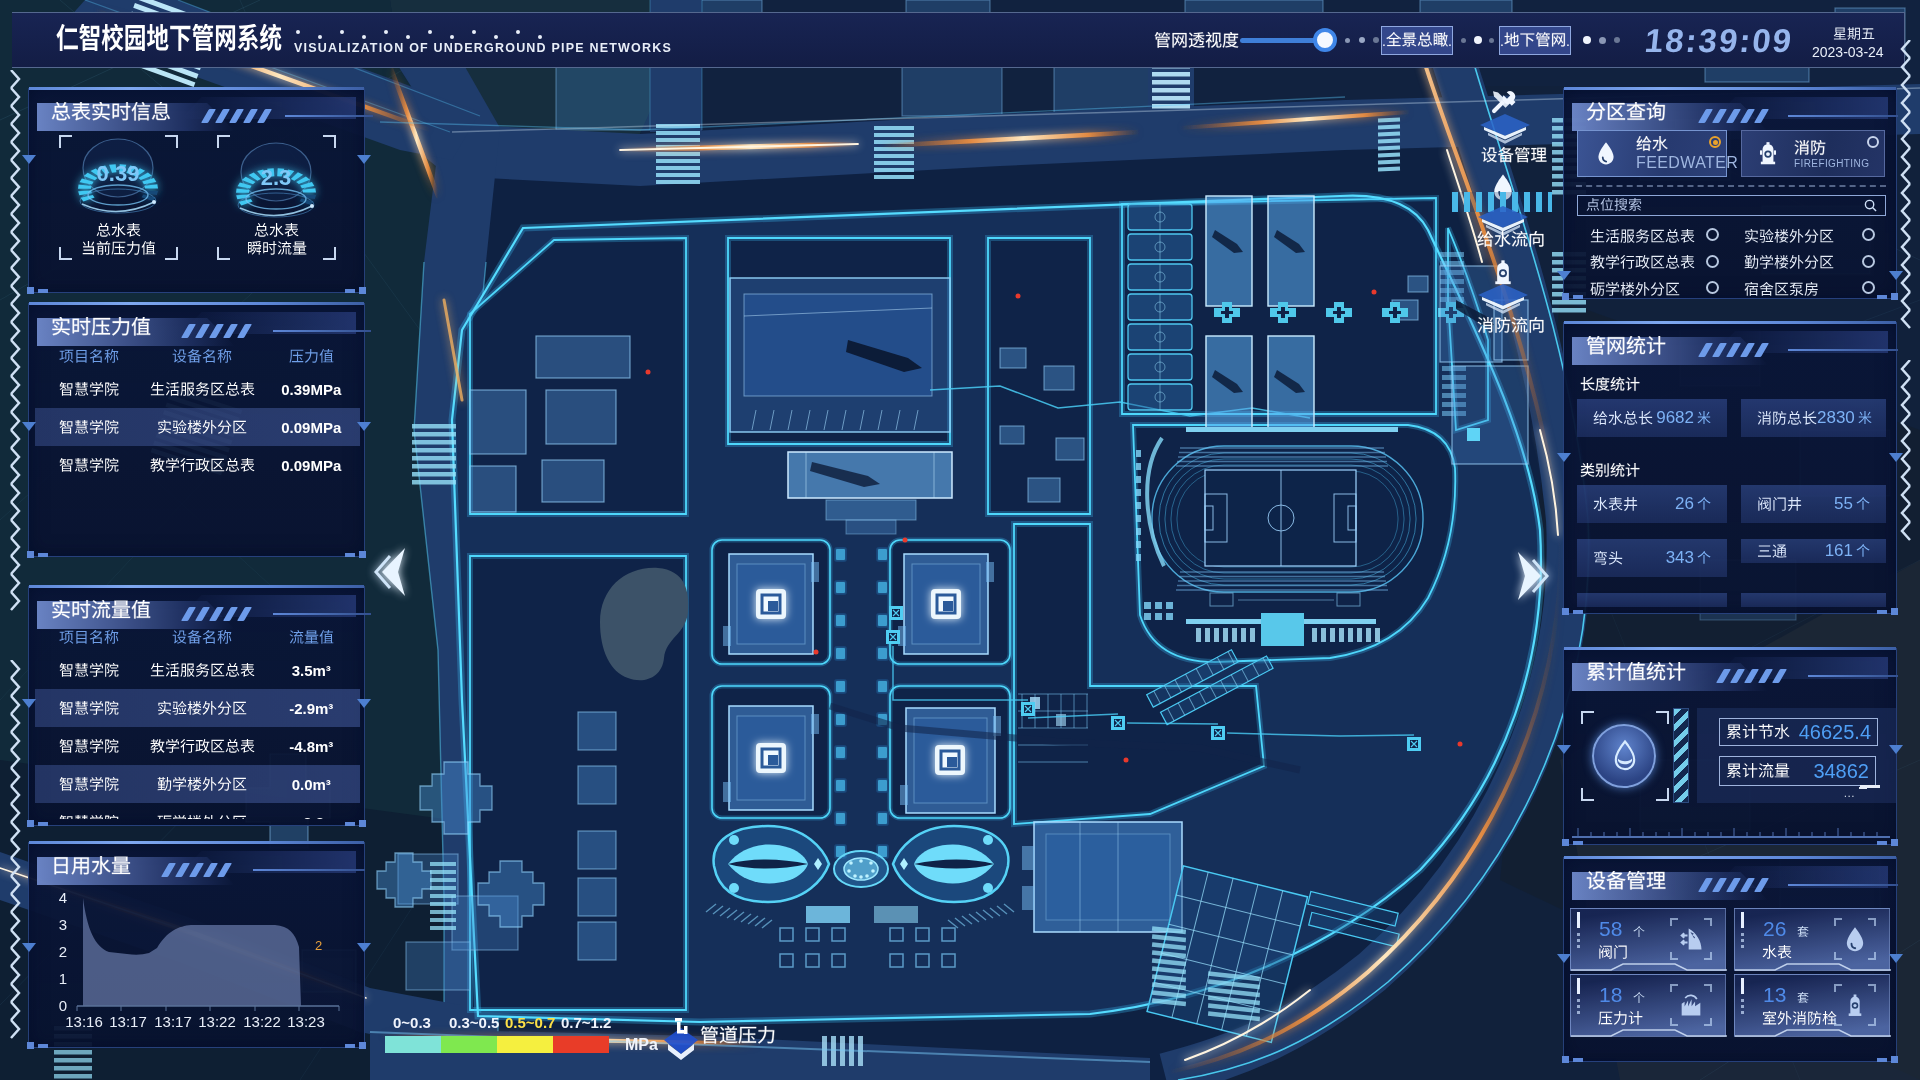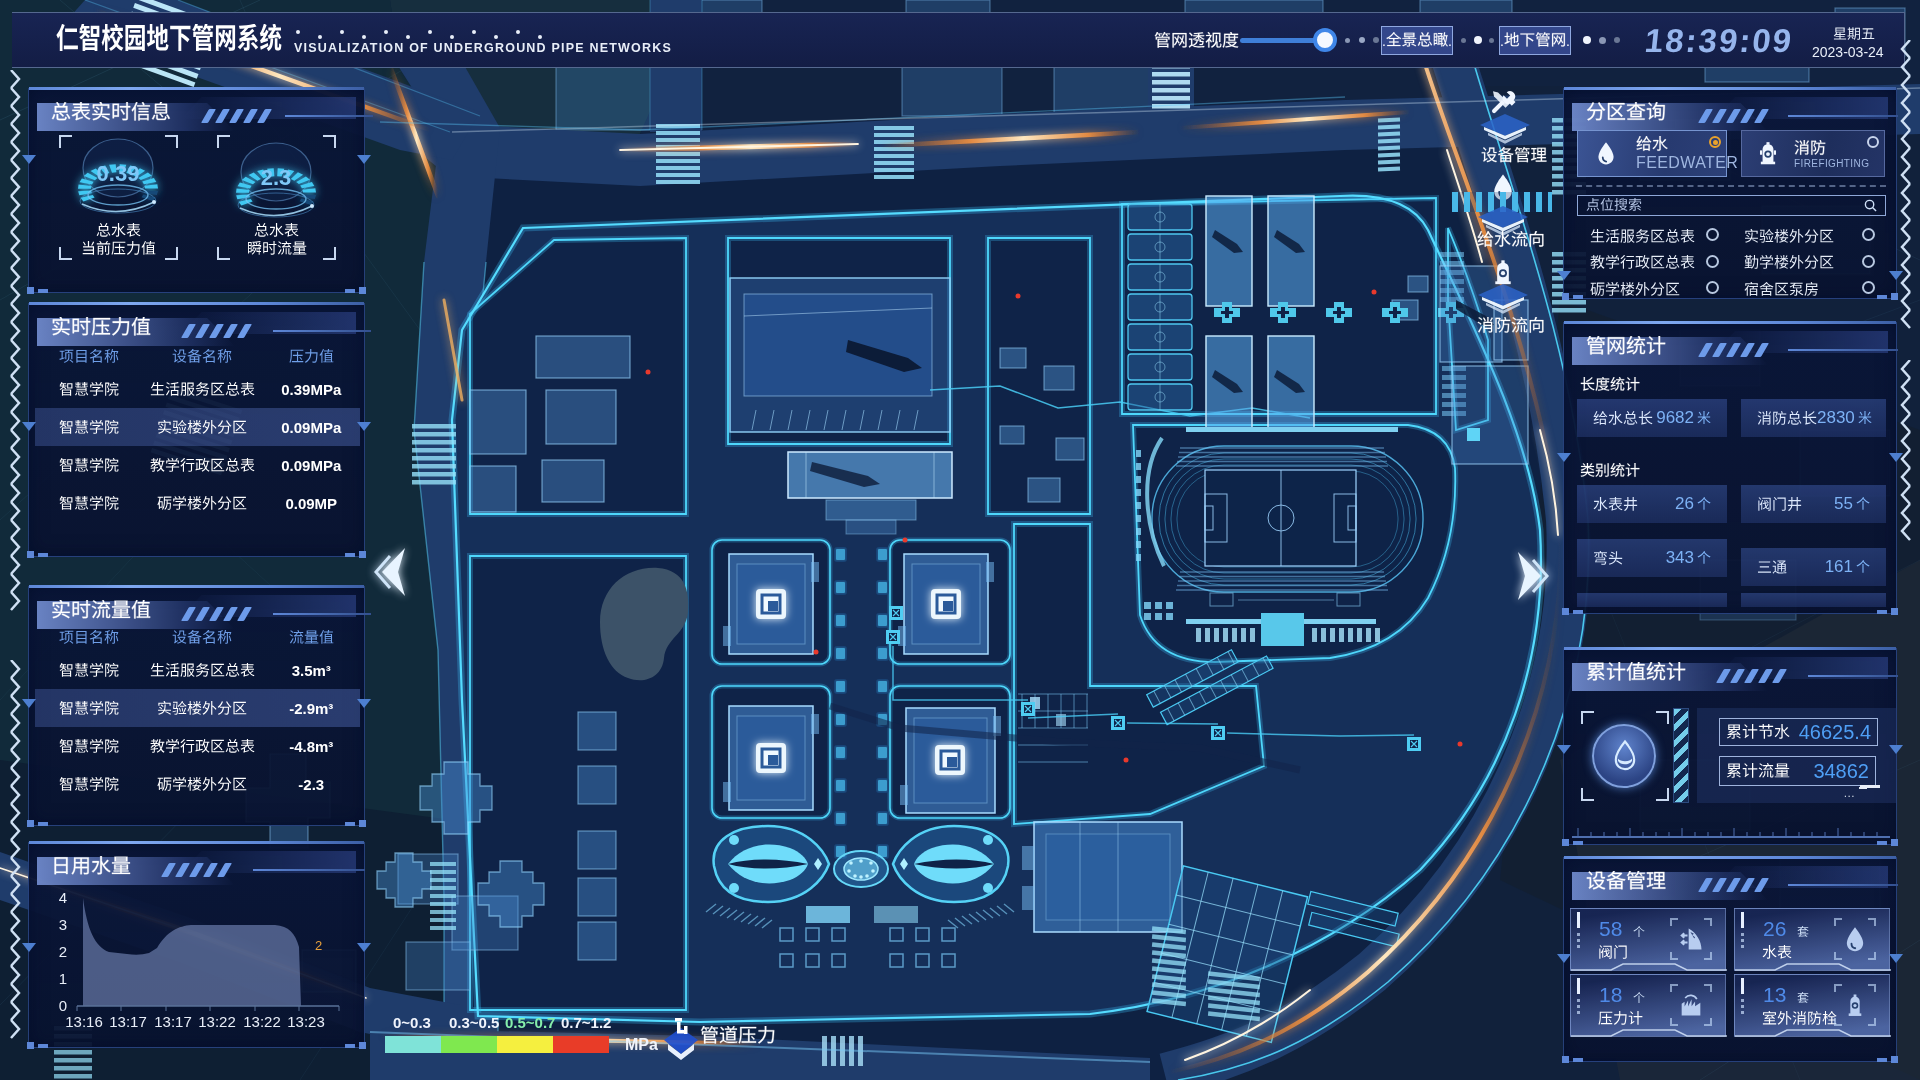--- a/index.html
+++ b/index.html
@@ -1048,41 +1048,20 @@
                 <use href="#z26" x="1000"></use>
                 <use href="#z76" x="2000"></use>
                 <use href="#z38" x="3000"></use>
                 <use href="#z16" x="4000"></use>
                 <use href="#z33" x="5000"></use>
                 <use href="#z77" x="6000"></use>
               </g>
             </svg></div>
           <div style="width:30%;text-align:center;color:#fff;font-size:15px;font-weight:bold">0.09MPa</div>
         </div>
-        <div style="display:flex;height:38px;align-items:center">
-          <div style="width:33%;text-align:center"><svg class="zh" width="60" height="16" viewBox="0 0 60 16">
-              <g fill="#ffffff" transform="matrix(0.0150,0,0,-0.015,0,12.6)">
-                <use href="#z44" x="0"></use>
-                <use href="#z35" x="1000"></use>
-                <use href="#z26" x="2000"></use>
-                <use href="#z90" x="3000"></use>
-              </g>
-            </svg></div>
-          <div style="width:37%;text-align:center"><svg class="zh" width="90" height="16" viewBox="0 0 90 16">
-              <g fill="#ffffff" transform="matrix(0.0150,0,0,-0.015,0,12.6)">
-                <use href="#z63" x="0"></use>
-                <use href="#z26" x="1000"></use>
-                <use href="#z50" x="2000"></use>
-                <use href="#z23" x="3000"></use>
-                <use href="#z10" x="4000"></use>
-                <use href="#z16" x="5000"></use>
-              </g>
-            </svg></div>
-          <div style="width:30%;text-align:center;color:#fff;font-size:15px;font-weight:bold">0.09MP</div>
-        </div>
       </div>
       <div class="tri" style="left:-7px;top:118px"></div>
       <div class="tri" style="right:-7px;top:118px"></div>
       <div class="corner" style="left:-2px;bottom:-2px"></div>
       <div class="corner" style="left:9px;bottom:-1px;width:10px;height:4px;top:auto"></div>
       <div class="corner" style="right:-2px;bottom:-2px"></div>
       <div class="corner" style="right:9px;bottom:-1px;width:10px;height:4px;top:auto"></div>
     </div>
     <div class="panel" style="left:28px;top:586px;width:337px;height:240px">
       <div class="ptitle">
@@ -1189,20 +1168,41 @@
                 <use href="#z39" x="0"></use>
                 <use href="#z26" x="1000"></use>
                 <use href="#z76" x="2000"></use>
                 <use href="#z38" x="3000"></use>
                 <use href="#z16" x="4000"></use>
                 <use href="#z33" x="5000"></use>
                 <use href="#z77" x="6000"></use>
               </g>
             </svg></div>
           <div style="width:30%;text-align:center;color:#fff;font-size:15px;font-weight:bold">-4.8m³</div>
+        </div>
+        <div class="rowhl" style="display:flex;height:38px;align-items:center">
+          <div style="width:33%;text-align:center"><svg class="zh" width="60" height="16" viewBox="0 0 60 16">
+              <g fill="#ffffff" transform="matrix(0.0150,0,0,-0.015,0,12.6)">
+                <use href="#z44" x="0"></use>
+                <use href="#z35" x="1000"></use>
+                <use href="#z26" x="2000"></use>
+                <use href="#z90" x="3000"></use>
+              </g>
+            </svg></div>
+          <div style="width:37%;text-align:center"><svg class="zh" width="90" height="16" viewBox="0 0 90 16">
+              <g fill="#ffffff" transform="matrix(0.0150,0,0,-0.015,0,12.6)">
+                <use href="#z15" x="0"></use>
+                <use href="#z26" x="1000"></use>
+                <use href="#z50" x="2000"></use>
+                <use href="#z23" x="3000"></use>
+                <use href="#z10" x="4000"></use>
+                <use href="#z16" x="5000"></use>
+              </g>
+            </svg></div>
+          <div style="width:30%;text-align:center;color:#fff;font-size:15px;font-weight:bold">0.0m³</div>
         </div>
         <div style="display:flex;height:38px;align-items:center">
           <div style="width:33%;text-align:center"><svg class="zh" width="60" height="16" viewBox="0 0 60 16">
               <g fill="#ffffff" transform="matrix(0.0150,0,0,-0.015,0,12.6)">
                 <use href="#z44" x="0"></use>
                 <use href="#z35" x="1000"></use>
                 <use href="#z26" x="2000"></use>
                 <use href="#z90" x="3000"></use>
               </g>
             </svg></div>
@@ -1554,21 +1554,21 @@
           </svg></span>
         <span style="display:flex;align-items:center">
           <span class="val" style="font-size:17px">343</span>
           <span style="margin-left:3px"><svg class="zh" width="14" height="15" viewBox="0 0 14 15">
               <g fill="#7db2f5" transform="matrix(0.0140,0,0,-0.014,0,11.76)">
                 <use href="#z2" x="0"></use>
               </g>
             </svg></span>
         </span>
       </div>
-      <div class="statbox" style="left:177px;top:225px;width:145px;height:38px">
+      <div class="statbox" style="left:177px;top:216px;width:145px;height:24px">
         <span><svg class="zh" width="30" height="16" viewBox="0 0 30 16">
             <g fill="#dce8fc" transform="matrix(0.0150,0,0,-0.015,0,12.6)">
               <use href="#z0" x="0"></use>
               <use href="#z83" x="1000"></use>
             </g>
           </svg></span>
         <span style="display:flex;align-items:center">
           <span class="val" style="font-size:17px">161</span>
           <span style="margin-left:3px"><svg class="zh" width="14" height="15" viewBox="0 0 14 15">
               <g fill="#7db2f5" transform="matrix(0.0140,0,0,-0.014,0,11.76)">
@@ -1834,21 +1834,21 @@
       <div class="corner" style="left:-2px;bottom:-2px"></div>
       <div class="corner" style="left:9px;bottom:-1px;width:10px;height:4px;top:auto"></div>
       <div class="corner" style="right:-2px;bottom:-2px"></div>
       <div class="corner" style="right:9px;bottom:-1px;width:10px;height:4px;top:auto"></div>
     </div>
 <div class="abs" style="left:385px;top:1036px;width:56px;height:17px;background:#7fe3d8"></div>
     <div class="abs" style="left:393px;top:1014px;color:#f0f4fc;font-size:15px;font-weight:bold">0~0.3</div>
     <div class="abs" style="left:441px;top:1036px;width:56px;height:17px;background:#7fe84f"></div>
     <div class="abs" style="left:449px;top:1014px;color:#f0f4fc;font-size:15px;font-weight:bold">0.3~0.5</div>
     <div class="abs" style="left:497px;top:1036px;width:56px;height:17px;background:#f5ef3f"></div>
-    <div class="abs" style="left:505px;top:1014px;color:#86efac;font-size:15px;font-weight:bold">0.5~0.7</div>
+    <div class="abs" style="left:505px;top:1014px;color:#fde047;font-size:15px;font-weight:bold">0.5~0.7</div>
     <div class="abs" style="left:553px;top:1036px;width:56px;height:17px;background:#e83c28"></div>
     <div class="abs" style="left:561px;top:1014px;color:#f0f4fc;font-size:15px;font-weight:bold">0.7~1.2</div>
     <div class="abs" style="left:625px;top:1036px;color:#f0f4fc;font-size:16px;font-weight:bold">MPa</div>
     <svg class="abs" style="left:658px;top:1014px" width="46" height="52" viewBox="0 0 46 52">
 <path d="M23,14 L40,26 L23,40 L6,26 Z" fill="#1e4fd0" opacity=".9"></path>
 <path d="M10,30 L23,40 L36,30 L36,36 L23,46 L10,36 Z" fill="#e8f0fc"></path>
 <rect x="17" y="4" width="7" height="3.5" fill="#fff"></rect>
       <rect x="19" y="8" width="3.5" height="10" fill="#fff"></rect>
       <rect x="19" y="16" width="10" height="3.5" fill="#fff"></rect>
       <rect x="26" y="12" width="3.5" height="8" fill="#fff"></rect>

